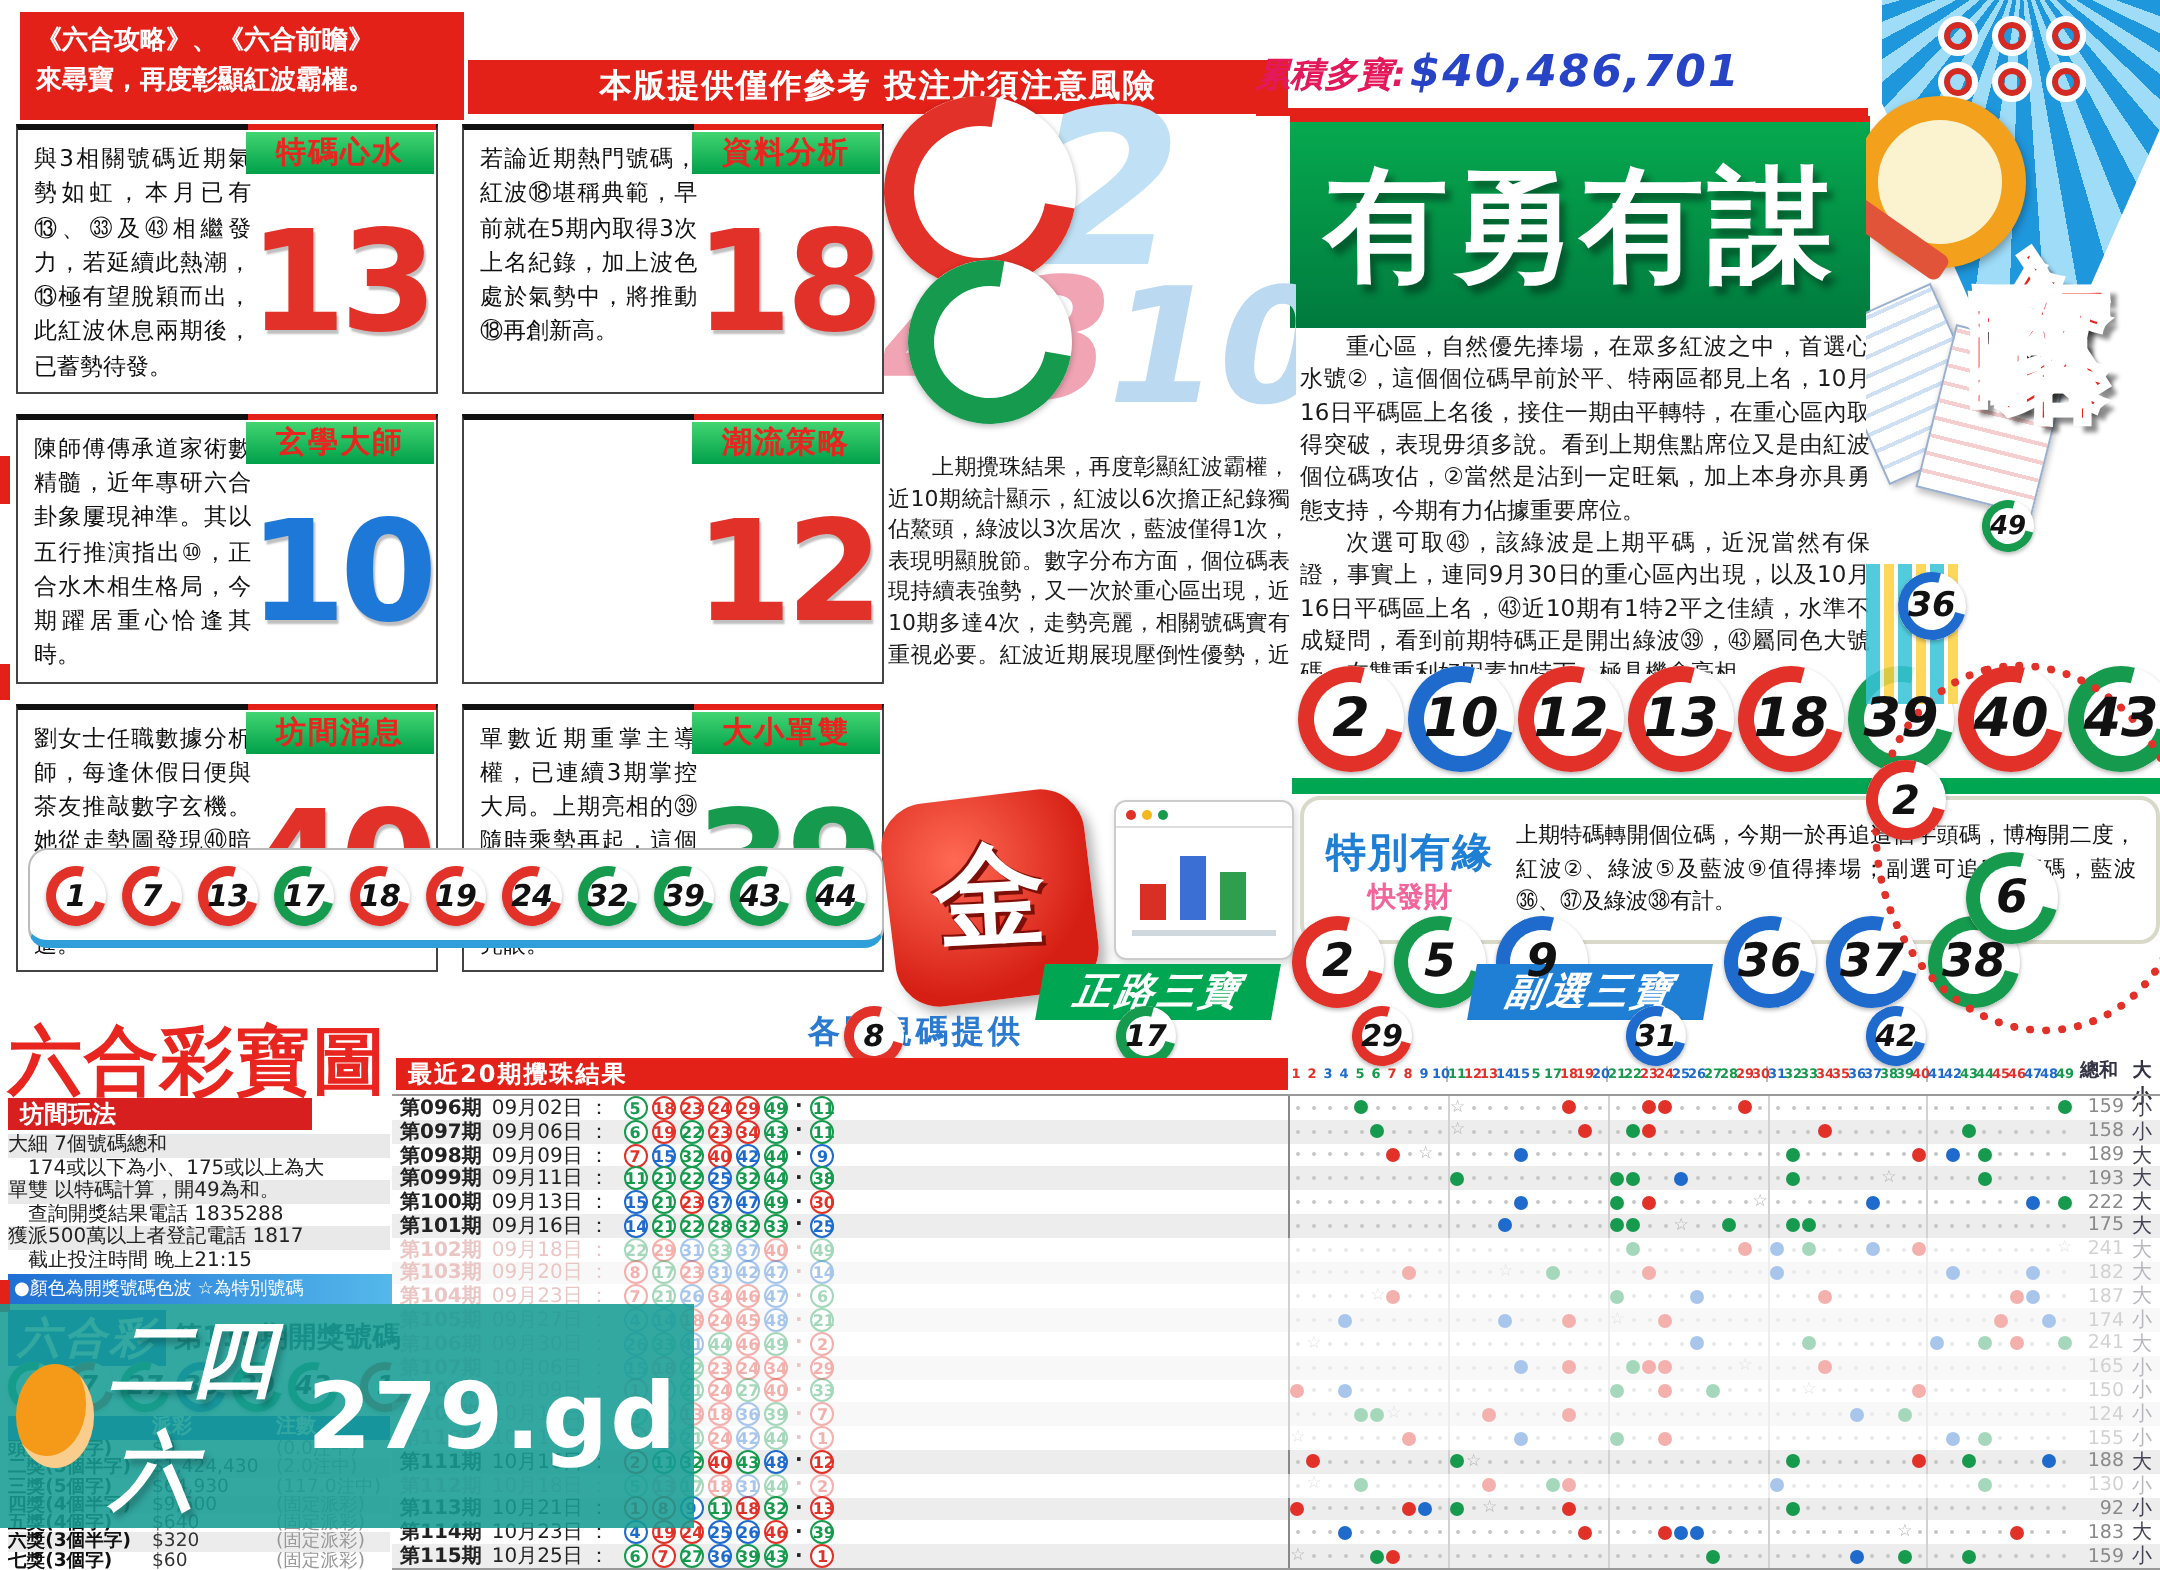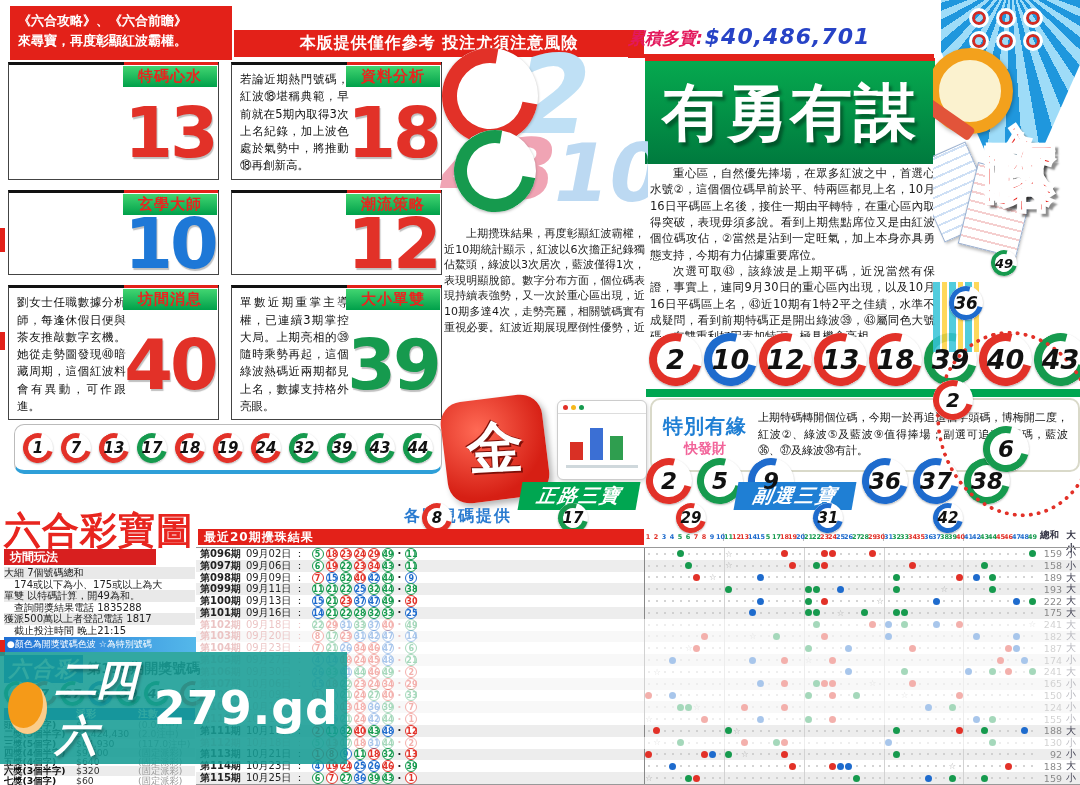--- a/index.html
+++ b/index.html
@@ -202,29 +202,31 @@
     <p>上期攪珠結果，再度彰顯紅波霸權，近10期統計顯示，紅波以6次擔正紀錄獨佔鰲頭，綠波以3次居次，藍波僅得1次，表現明顯脫節。數字分布方面，個位碼表現持續表強勢，又一次於重心區出現，近10期多達4次，走勢亮麗，相關號碼實有重視必要。紅波近期展現壓倒性優勢，近8期多達6度攻佔</p>
   </div>
   <div class="abs art art2">
     <p>重心區，自然優先捧場，在眾多紅波之中，首選心水號②，這個個位碼早前於平、特兩區都見上名，10月16日平碼區上名後，接住一期由平轉特，在重心區內取得突破，表現毋須多說。看到上期焦點席位又是由紅波個位碼攻佔，②當然是沾到一定旺氣，加上本身亦具勇態支持，今期有力佔據重要席位。</p>
     <p>次選可取㊸，該綠波是上期平碼，近況當然有保證，事實上，連同9月30日的重心區內出現，以及10月16日平碼區上名，㊸近10期有1特2平之佳績，水準不成疑問，看到前期特碼正是開出綠波㊴，㊸屬同色大號碼，在雙重利好因素加特下，極具機會亮相。</p>
 
   </div>
 
   <div class="abs" id="tipGrid">
       <div class="tipbox">
+        <p class="tiptext">與3相關號碼近期氣勢如虹，本月已有⑬、㉝及㊸相繼發力，若延續此熱潮，⑬極有望脫穎而出，此紅波休息兩期後，已蓄勢待發。</p>
         <div class="tiplabel">特碼心水</div>
         <div class="tipnum" style="color: rgb(226, 49, 40);">13</div>
       </div>
       <div class="tipbox">
         <p class="tiptext">若論近期熱門號碼，紅波⑱堪稱典範，早前就在5期內取得3次上名紀錄，加上波色處於氣勢中，將推動⑱再創新高。</p>
         <div class="tiplabel">資料分析</div>
         <div class="tipnum" style="color: rgb(226, 49, 40);">18</div>
       </div>
       <div class="tipbox">
+        <p class="tiptext">陳師傅傳承道家術數精髓，近年專研六合卦象屢現神準。其以五行推演指出⑩，正合水木相生格局，今期躍居重心恰逢其時。</p>
         <div class="tiplabel">玄學大師</div>
         <div class="tipnum" style="color: rgb(30, 120, 215);">10</div>
       </div>
       <div class="tipbox">
         <div class="tiplabel">潮流策略</div>
         <div class="tipnum" style="color: rgb(226, 49, 40);">12</div>
       </div>
       <div class="tipbox">
         <p class="tiptext">劉女士任職數據分析師，每逢休假日便與茶友推敲數字玄機。她從走勢圖發現㊵暗藏周期，這個紅波料會有異動，可作跟進。</p>
         <div class="tiplabel">坊間消息</div>

